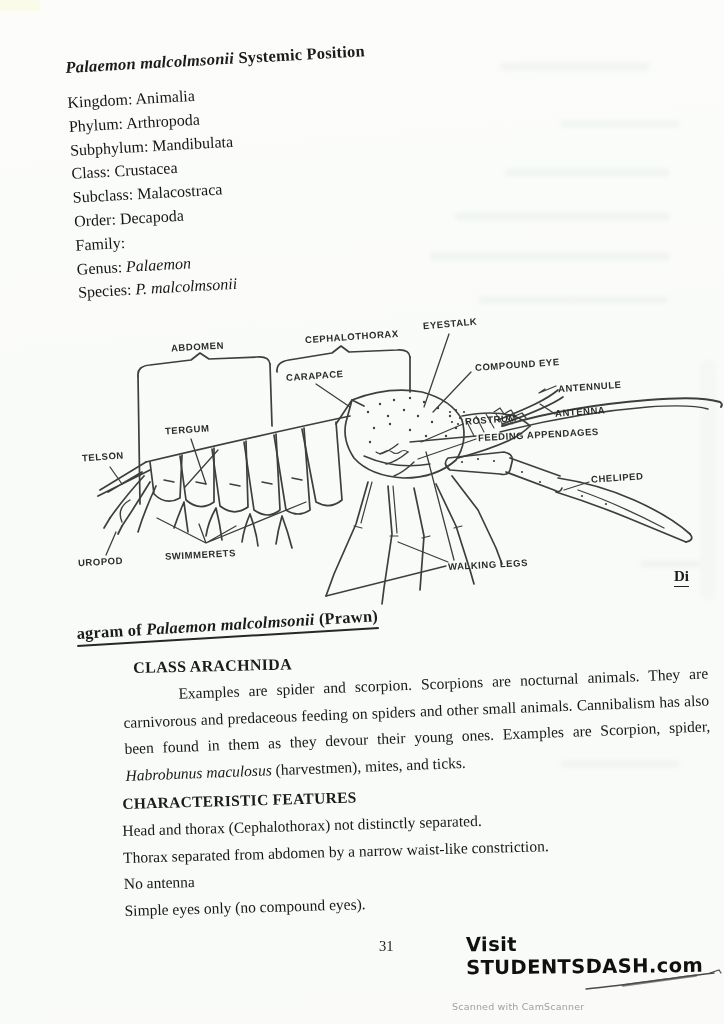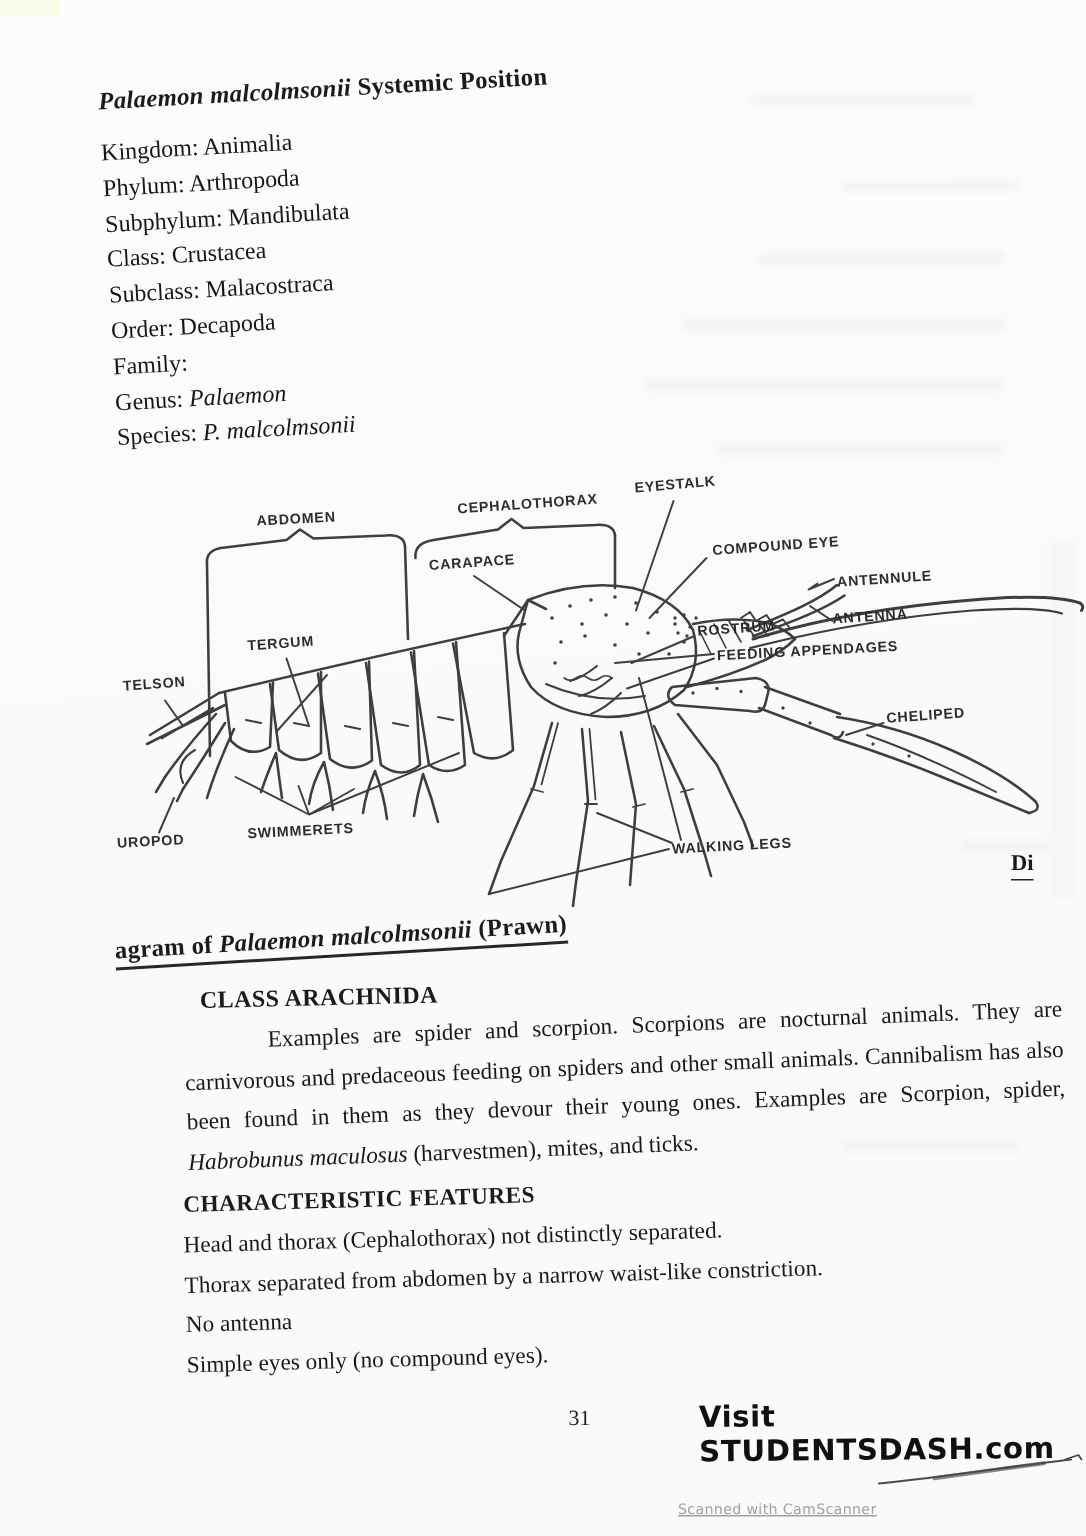--- a/index.html
+++ b/index.html
@@ -44,21 +44,21 @@
                transform:rotate(-1.6deg); transform-origin:0 0; letter-spacing:.3px; }
   .feat-list { position:absolute; left:122px; top:818px; width:560px; font-size:15.5px;
                line-height:26.5px; transform:rotate(-1.6deg); transform-origin:0 0; color:#181818; }
   
   .page-num { position:absolute; left:379px; top:938px; font-size:14.5px; color:#222; }
   .brand { position:absolute; left:466px; top:932px; font-family:"DejaVu Sans","Liberation Sans",sans-serif;
            font-weight:800; font-size:19.5px; letter-spacing:.4px; color:#101010;
            transform:rotate(-.6deg); }
   .pen-stroke { position:absolute; left:578px; top:963px; }
   .cam { position:absolute; left:452px; top:1001px; font-family:"DejaVu Sans",sans-serif;
-         font-size:9.5px; color:#a0a0a0; letter-spacing:.2px;text-decoration:underline; }
+         font-size:9.5px; color:#a0a0a0; letter-spacing:.2px; }
 </style>
 </head>
 <body>
 
 <div class="page">
 
   <div class="corner-patch"></div>
 
   <div class="bleed" style="left:500px;top:62px;width:150px;height:9px;"></div>
   <div class="bleed" style="left:560px;top:120px;width:120px;height:8px;"></div>

